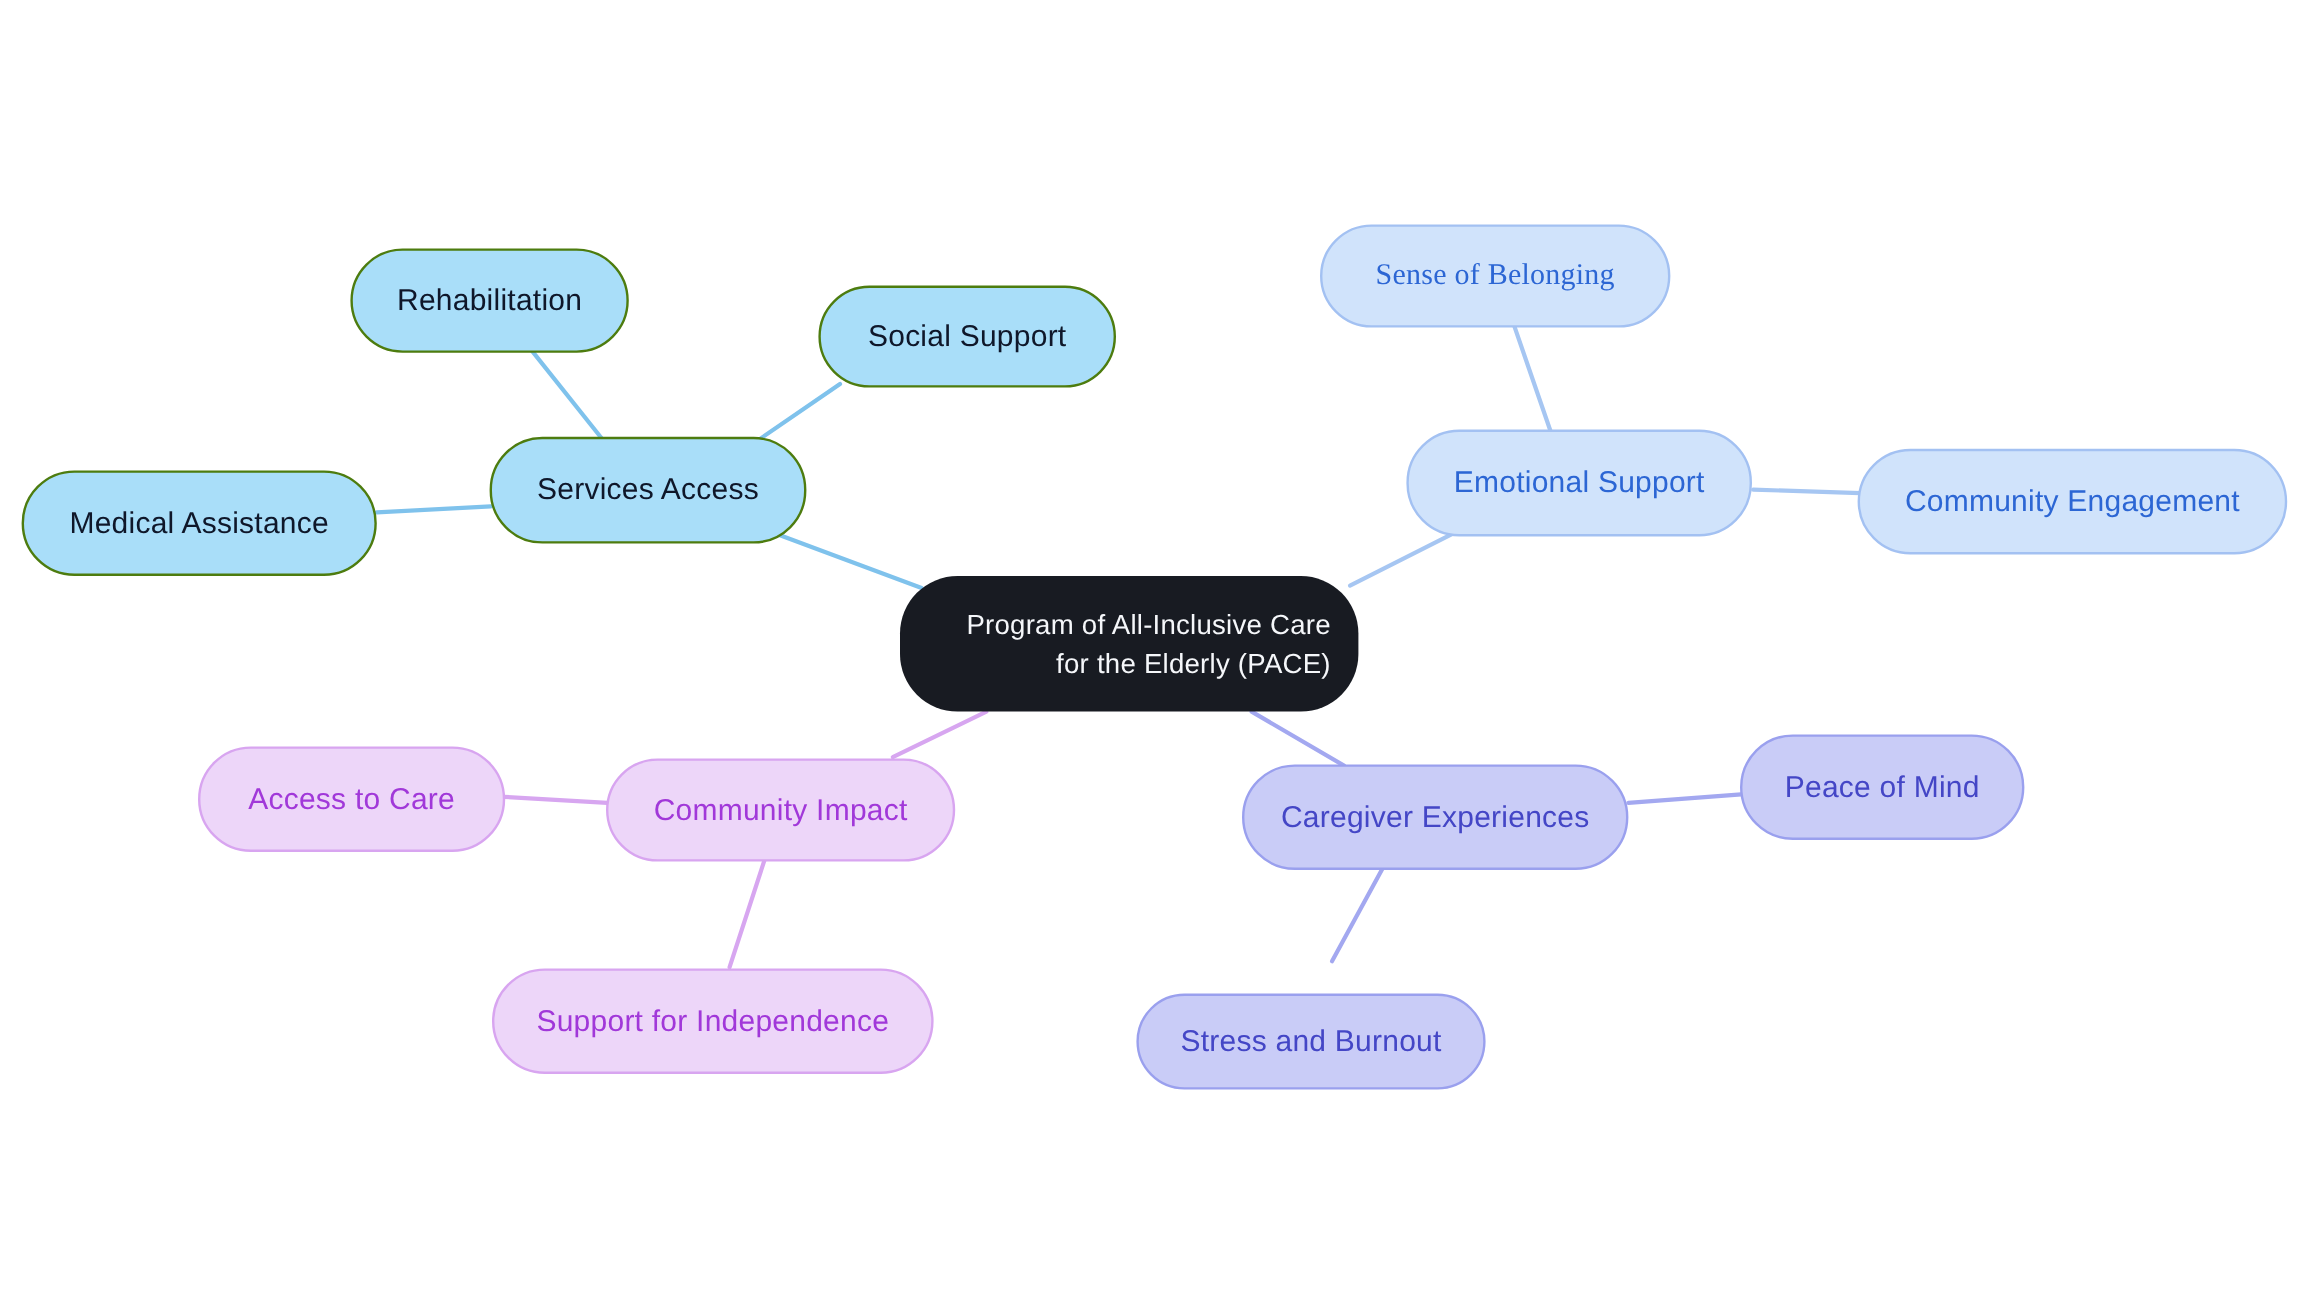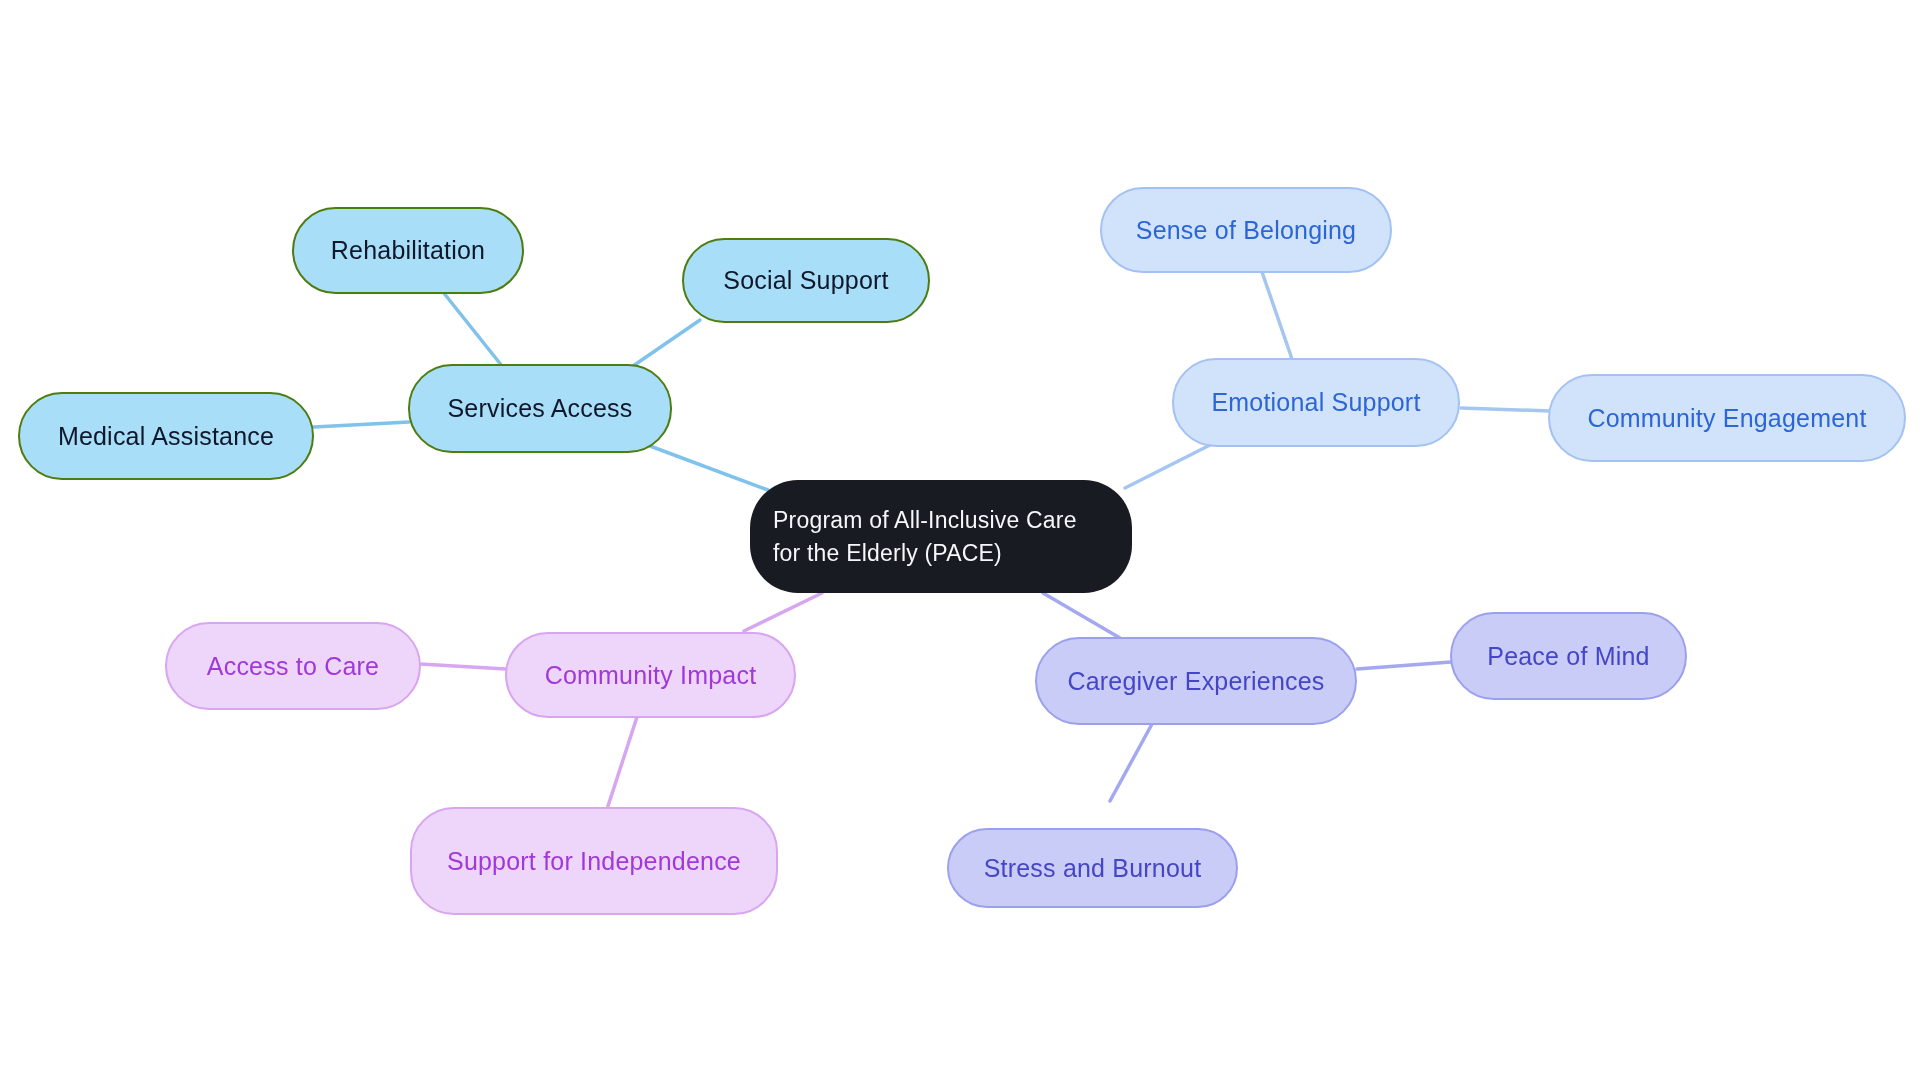--- a/index.html
+++ b/index.html
@@ -35,40 +35,40 @@
     letter-spacing: 0.2px;
   }
   
   .node-root {
     left: 750px; top: 480px; width: 382px; height: 113px;
     background: #181b22;
     color: #f5f7fa;
     border-radius: 48px;
     font-size: 23px;
     white-space: normal;
-    text-align: left;
+    text-align: right;
     line-height: 1.42;
   }
   .node-root .root-label { width: 336px; }
   
   .c-services  { background: #a9def9; border: 2px solid #4d7c0f; color: #0f172a; }
   .c-emotional { background: #d0e3fb; border: 2px solid #a3c1f2; color: #2c66d4; }
   .c-community { background: #edd6f9; border: 2px solid #d8a5f0; color: #a138d9; text-align: center; }
   .c-caregiver { background: #c9ccf7; border: 2px solid #9aa0ee; color: #4446c6; }
   
   .node-services            { left: 408px;  top: 364px; width: 264px; height: 89px; }
   .node-rehabilitation      { left: 292px;  top: 207px; width: 232px; height: 87px; }
   .node-social-support      { left: 682px;  top: 238px; width: 248px; height: 85px; }
   .node-medical-assistance  { left: 18px;   top: 392px; width: 296px; height: 88px; }
   .node-emotional-support   { left: 1172px; top: 358px; width: 288px; height: 89px; }
-  .node-sense-of-belonging  { left: 1100px; top: 187px; width: 292px; height: 86px; }
+  .node-sense-of-belonging  { left: 1100px; top: 187px; width: 292px; height: 86px; font-family: Liberation Serif, serif; }
   .node-community-engagement{ left: 1548px; top: 374px; width: 358px; height: 88px; }
   .node-community-impact    { left: 505px;  top: 632px; width: 291px; height: 86px; }
   .node-access-to-care      { left: 165px;  top: 622px; width: 256px; height: 88px; }
-  .node-support-independence{ left: 410px;  top: 807px; width: 368px; height: 108px; }
+  .node-support-independence{ left: 410px;  top: 807px; width: 368px; height: 88px; }
   .node-caregiver           { left: 1035px; top: 637px; width: 322px; height: 88px; }
   .node-peace-of-mind       { left: 1450px; top: 612px; width: 237px; height: 88px; }
   .node-stress-burnout      { left: 947px;  top: 828px; width: 291px; height: 80px; }
   
   .e-services  { stroke: #7fc2ec; }
   .e-emotional { stroke: #a6c6f2; }
   .e-community { stroke: #d7a6f0; }
   .e-caregiver { stroke: #a3a8f0; }
   .edge { stroke-width: 3.5; stroke-linecap: round; }
 </style>

